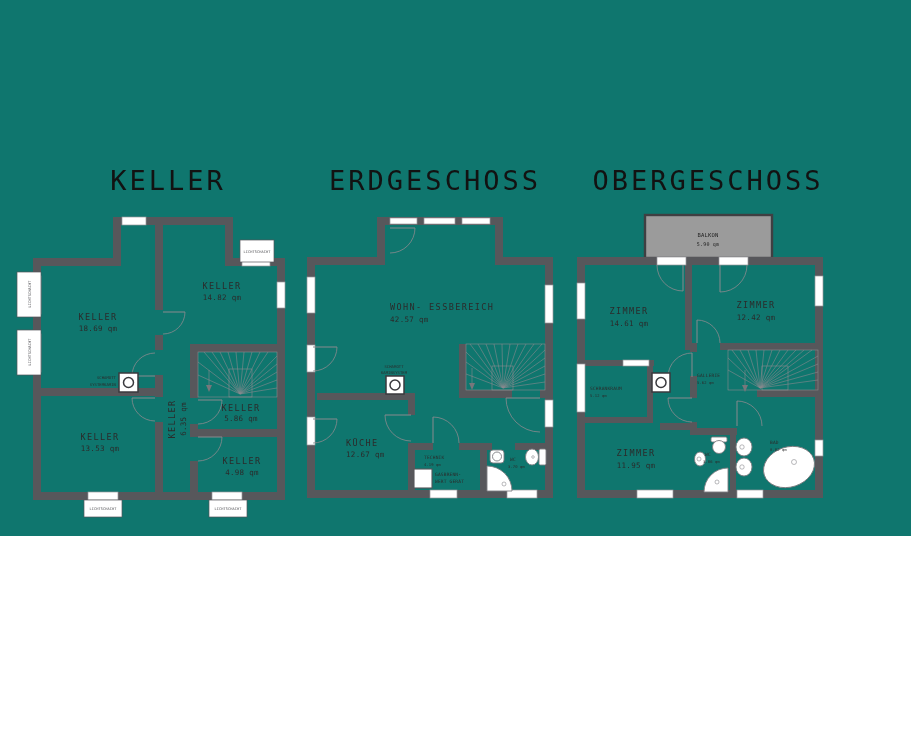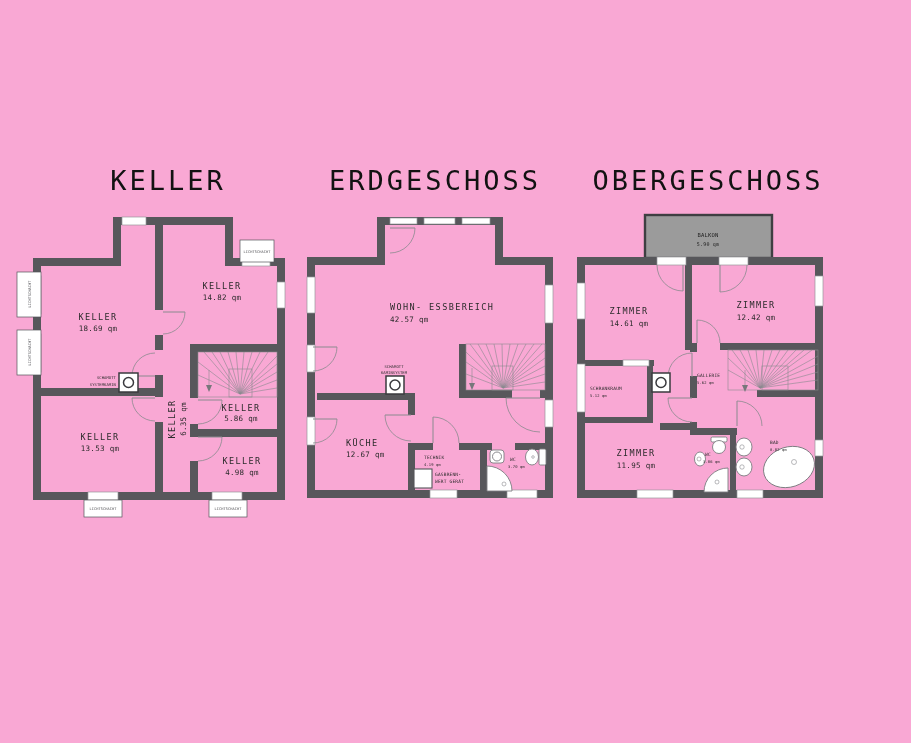--- a/index.html
+++ b/index.html
@@ -1,16 +1,16 @@
 <!DOCTYPE html>
 <html><head>
 <meta charset="utf-8">
 <style>
   html,body{margin:0;padding:0;background:#ffffff;}
-  #canvas{position:relative;width:911px;height:743px;background:#f9a8d4;overflow:hidden;
+  #canvas{position:relative;width:911px;height:536px;background:#0f766e;overflow:hidden;
           font-family:"DejaVu Sans Mono", monospace;}
   svg{position:absolute;left:0;top:0;}
   .wall{fill:#57575b;stroke:none;}
   .win{fill:#ffffff;stroke:#97979b;stroke-width:.7;}
   .thin{fill:none;stroke:#8a8a8e;stroke-width:.8;}
   .thin2{fill:none;stroke:#8a8a8e;stroke-width:.6;}
   .leaf{stroke:#8a8a8e;stroke-width:1;}
   .fixture{fill:#ffffff;stroke:#7d7d81;stroke-width:.9;}
   .box{fill:#ffffff;stroke:#55555a;stroke-width:1.1;}
   .chimney{fill:#ffffff;stroke:#3a3a3e;stroke-width:1.5;}

